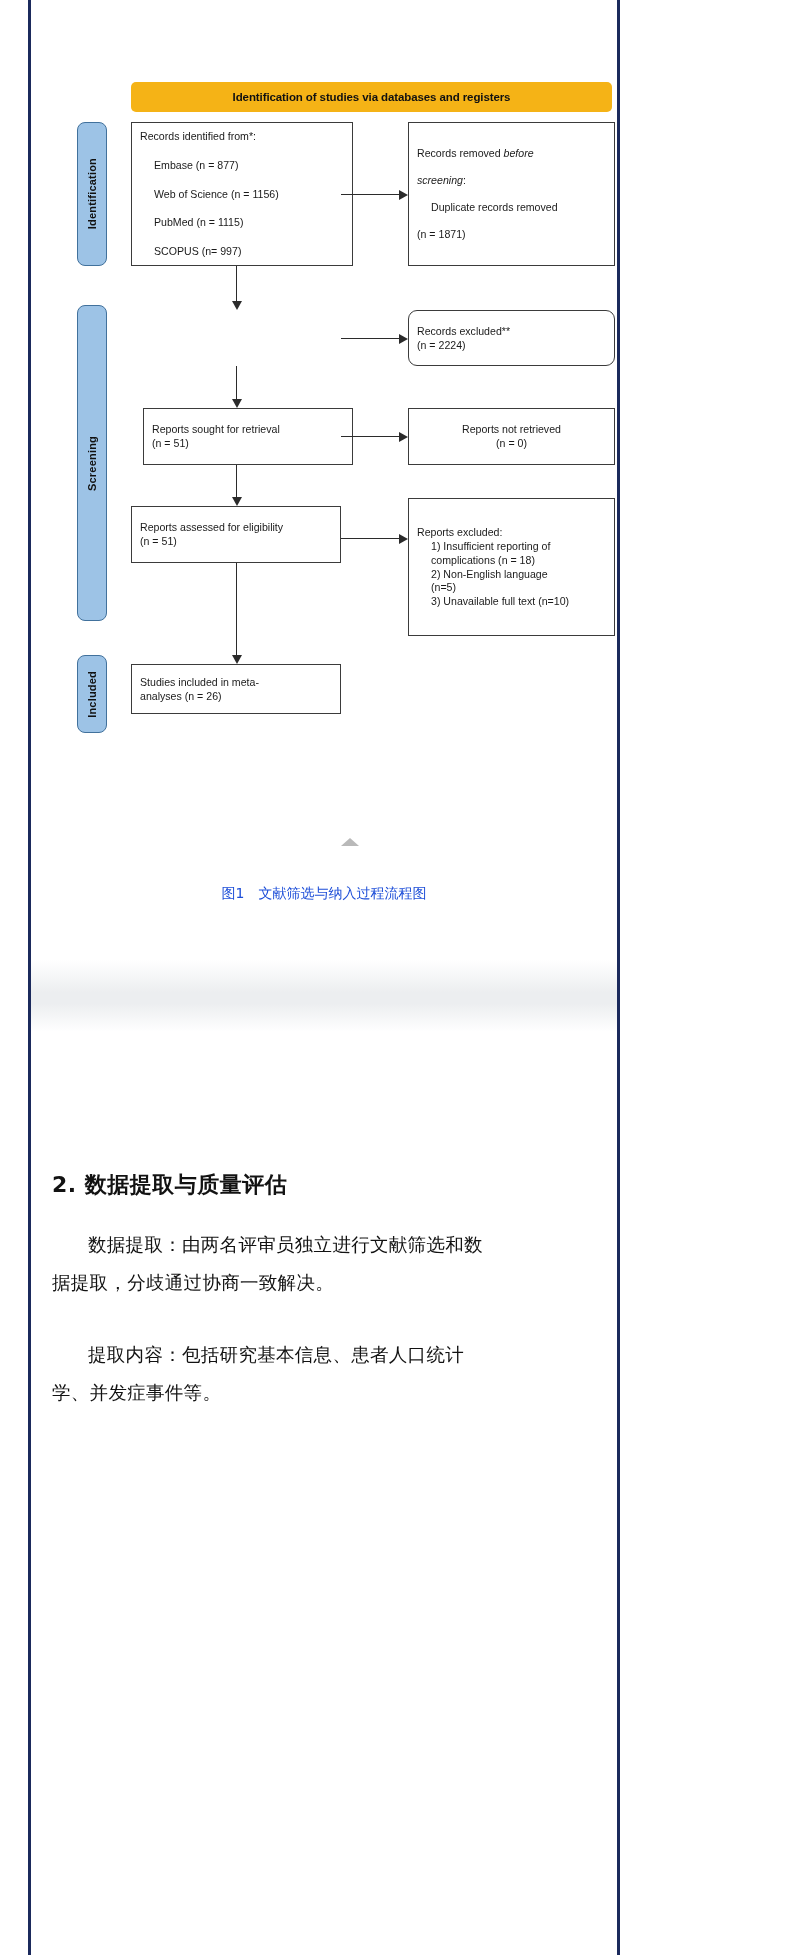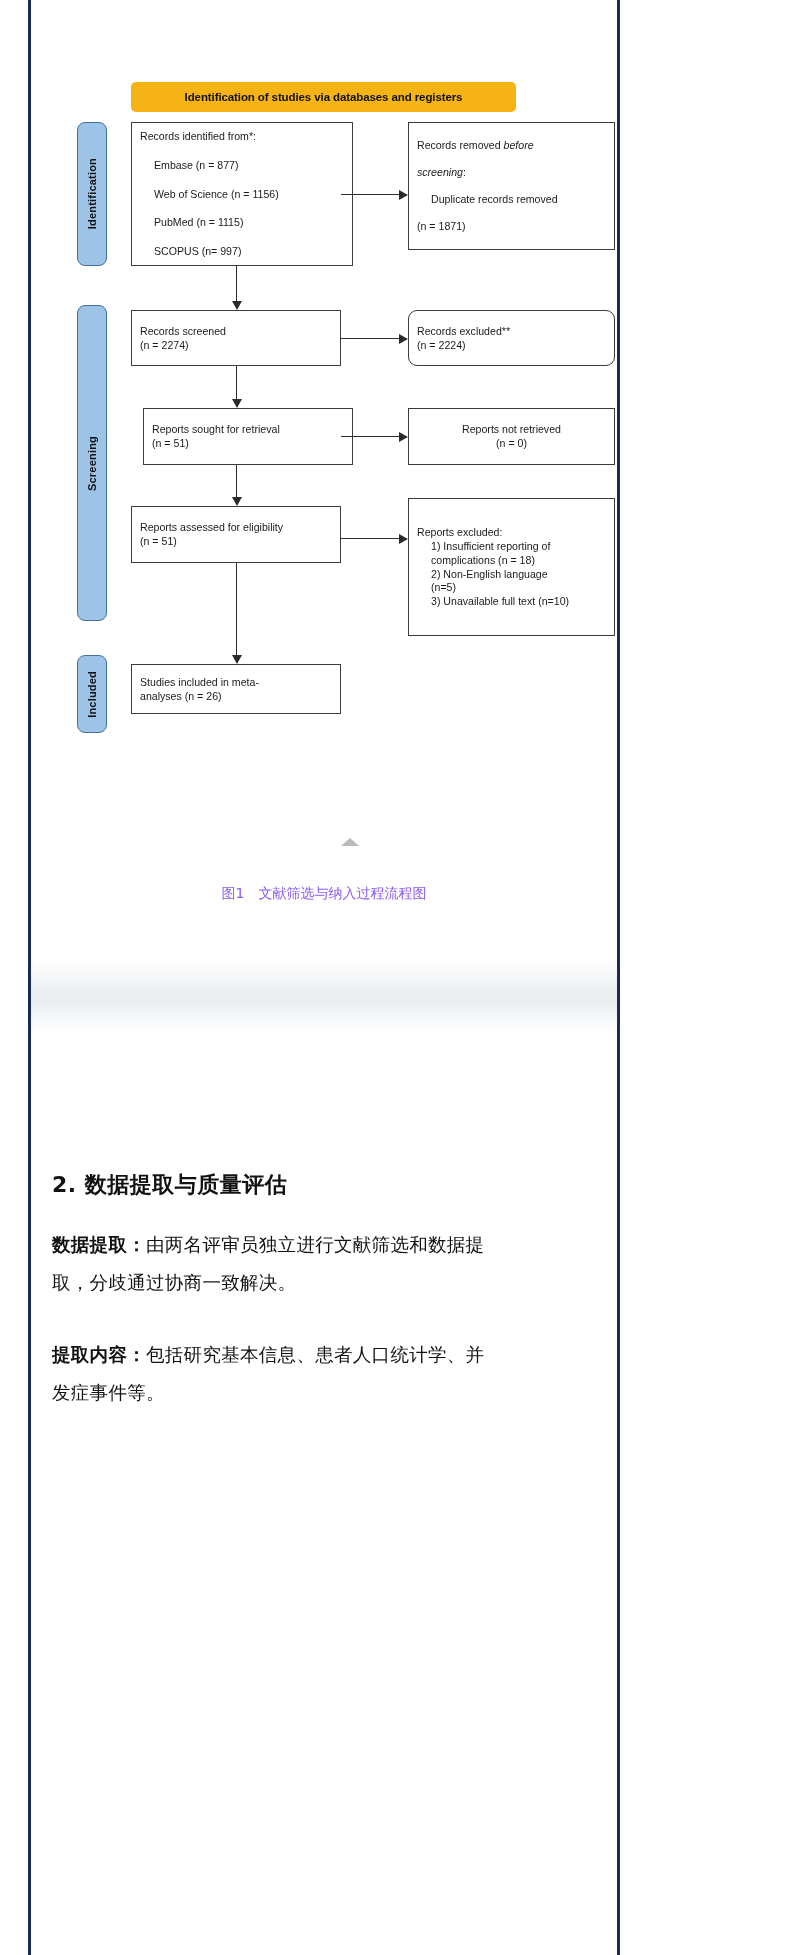--- a/index.html
+++ b/index.html
@@ -40,21 +40,21 @@
   .prisma {
     position: relative;
     padding: 55px 0 0 0;
     height: 800px;
   }
 
   .prisma-banner {
     position: absolute;
     left: 100px;
     top: 82px;
-    width: 385px;
+    width: 481px;
     height: 30px;
     background: #f5b316;
     border-radius: 5px;
     display: flex;
     align-items: center;
     justify-content: center;
     font-size: 11.5px;
     font-weight: bold;
     color: #111;
     letter-spacing: -0.1px;
@@ -99,21 +99,21 @@
   .node .ital { font-style: italic; }
 
   
   .n-identified { left: 100px; top: 122px;  width: 222px; height: 144px; justify-content: space-between; }
   .n-screened   { left: 100px; top: 310px;  width: 210px; height: 56px;  }
   .n-sought     { left: 112px; top: 408px;  width: 210px; height: 57px;  }
   .n-assessed   { left: 100px; top: 506px;  width: 210px; height: 57px;  }
   .n-included   { left: 100px; top: 664px;  width: 210px; height: 50px;  }
 
   
-  .n-removed    { left: 377px; top: 122px;  width: 207px; height: 128px; gap: 13px; }
+  .n-removed    { left: 377px; top: 122px;  width: 207px; height: 144px; gap: 13px; }
   .n-excluded1  { left: 377px; top: 310px;  width: 207px; height: 56px; border-radius: 9px;  }
   .n-notretr    { left: 377px; top: 408px;  width: 207px; height: 57px; text-align: center;  }
   .n-excluded2  { left: 377px; top: 498px;  width: 207px; height: 138px; }
 
   
   .arrow { position: absolute; }
   .arrow .line-h {
     position: absolute; height: 1.4px; background: #2b2b2b; top: 0; left: 0;
   }
   .arrow .line-v {
@@ -168,21 +168,21 @@
     border-right: 9px solid transparent;
     border-bottom: 8px solid #b9b9b9;
   }
 
   .fig-caption {
     position: absolute;
     left: 0; right: 0;
     top: 885px;
     text-align: center;
     font-size: 14px;
-    color: #8b5cf6;
+    color: #1d4ed8;
     font-family: "DejaVu Sans", sans-serif;
   }
   .fig-caption .gap { display:inline-block; width: 14px; }
 
   
   .band {
     position: absolute;
     left: 31px;
     top: 960px;
     width: 586px;
@@ -205,21 +205,21 @@
     font-weight: bold;
     margin: 0 0 26px 0;
     letter-spacing: 0.5px;
   }
   .prose p {
     font-size: 18.5px;
     line-height: 2.05;
     margin: 0 0 34px 0;
     letter-spacing: 0.3px;
   }
-  .prose .lead { font-weight: bold; }
+  .prose .lead { font-weight: normal; margin-left: 36px; }
 </style>
 </head>
 <body>
 
 <div id="page">
 
   <div class="frame-rule left"></div>
   <div class="frame-rule right"></div>
 
   <div class="content">
@@ -246,24 +246,20 @@
         <div class="ind">SCOPUS (n= 997)</div>
       </div>
 
       <div class="node n-removed">
         <div><span>Records removed </span><span class="ital">before</span></div>
         <div><span class="ital">screening</span><span>:</span></div>
         <div class="ind">Duplicate records removed</div>
         <div>(n = 1871)</div>
       </div>
 
-      <div class="node n-screened">
-        <div>Records screened</div>
-        <div>(n = 2274)</div>
-      </div>
 
       <div class="node n-excluded1">
         <div>Records excluded**</div>
         <div>(n = 2224)</div>
       </div>
 
       <div class="node n-sought">
         <div>Reports sought for retrieval</div>
         <div>(n = 51)</div>
       </div>

